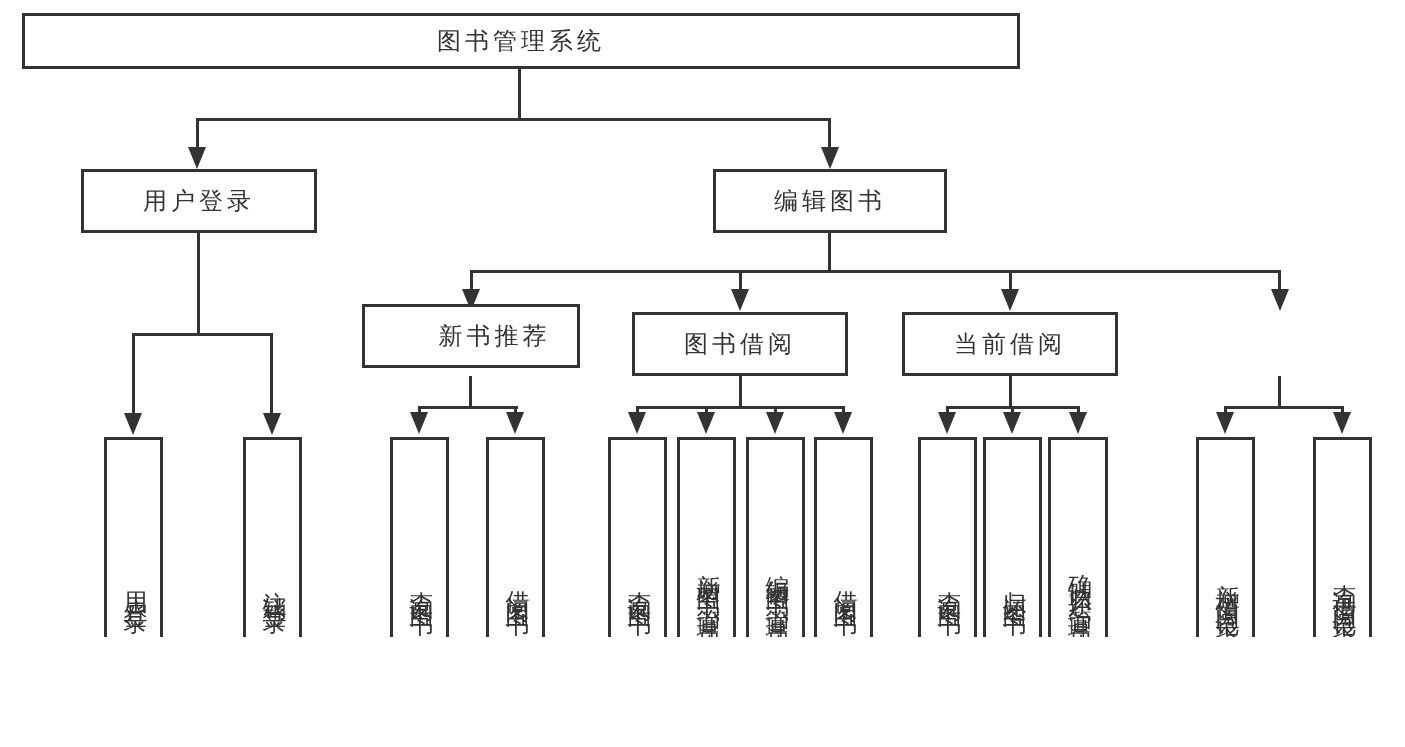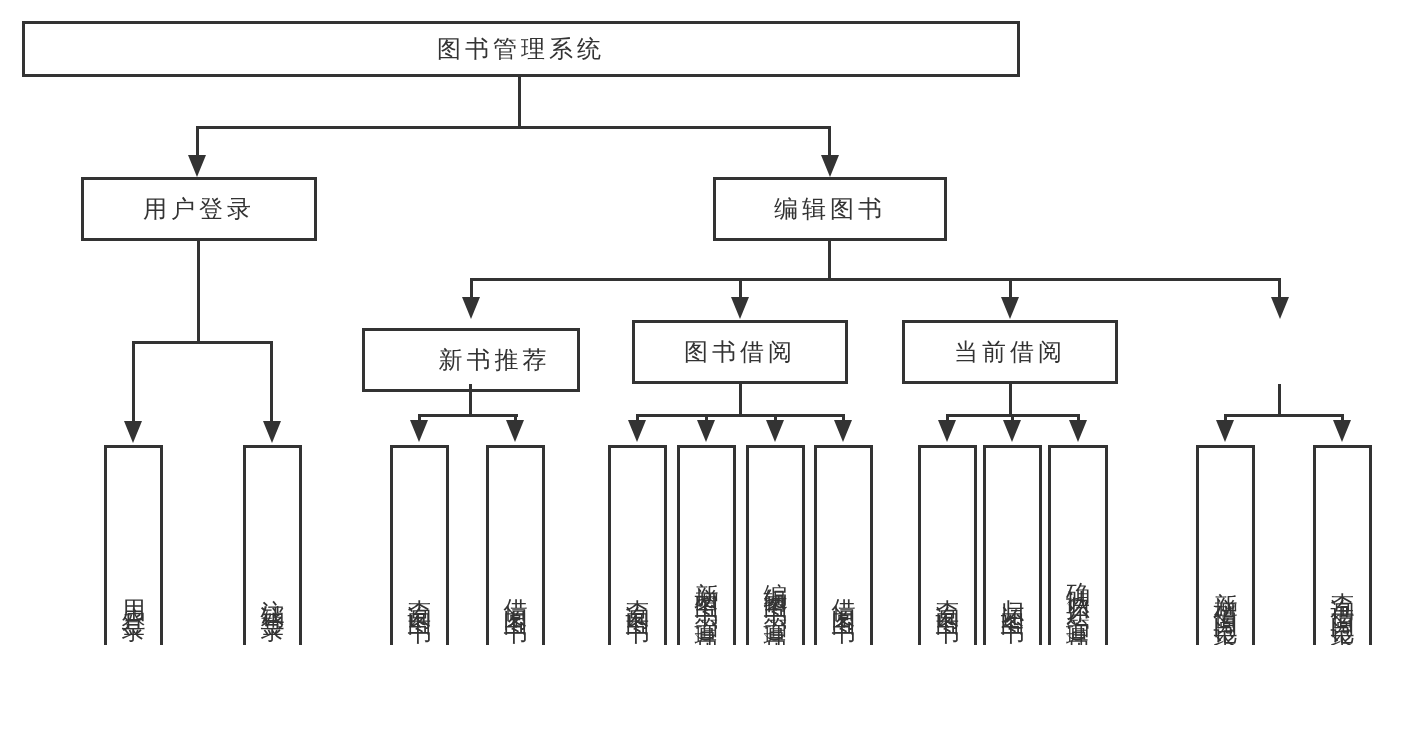--- a/index.html
+++ b/index.html
@@ -1,18 +1,18 @@
 <!DOCTYPE html>
 <html><head>
 <meta charset="utf-8">
 <style>
   html,body{margin:0;padding:0;background:#fff;}
   #stage{
     position:relative;width:1405px;height:637px;background:#ffffff;
-    font-family:Liberation Sans, sans-serif;overflow:hidden;margin-top:8px;
+    font-family:Liberation Mono, monospace;overflow:hidden;
   }
   .box{
     position:absolute;box-sizing:border-box;border:3px solid #333333;background:#ffffff;
     display:flex;align-items:center;justify-content:center;
     color:#333333;font-size:24px;letter-spacing:4px;white-space:nowrap;
   }
   .leaf{
     position:absolute;box-sizing:border-box;border:3px solid #333333;background:#ffffff;
     display:flex;align-items:center;justify-content:center;color:#333333;
     top:437px;width:59px;height:298px;
@@ -69,21 +69,21 @@
   <div class="hline" style="left:470px;top:270px;width:811px;"></div>
   <div class="vline" style="left:470px;top:270px;height:21px;"></div>
   <div class="arrow" style="left:462px;top:289px;"></div>
   <div class="vline" style="left:739px;top:270px;height:21px;"></div>
   <div class="arrow" style="left:731px;top:289px;"></div>
   <div class="vline" style="left:1009px;top:270px;height:21px;"></div>
   <div class="arrow" style="left:1001px;top:289px;"></div>
   <div class="vline" style="left:1278px;top:270px;height:21px;"></div>
   <div class="arrow" style="left:1271px;top:289px;"></div>
 
-  <div class="box" style="left:362px;top:320px;width:218px;height:64px;padding-left:47px;">
+  <div class="box" style="left:362px;top:304px;width:218px;height:64px;padding-left:47px;">
     <span>新书推荐</span>
   </div>
   <div class="box" style="left:632px;top:312px;width:216px;height:64px;">
     <span>图书借阅</span>
   </div>
   <div class="box" style="left:902px;top:312px;width:216px;height:64px;">
     <span>当前借阅</span>
   </div>
 
   <div class="vline" style="left:469px;top:376px;height:32px;"></div>

